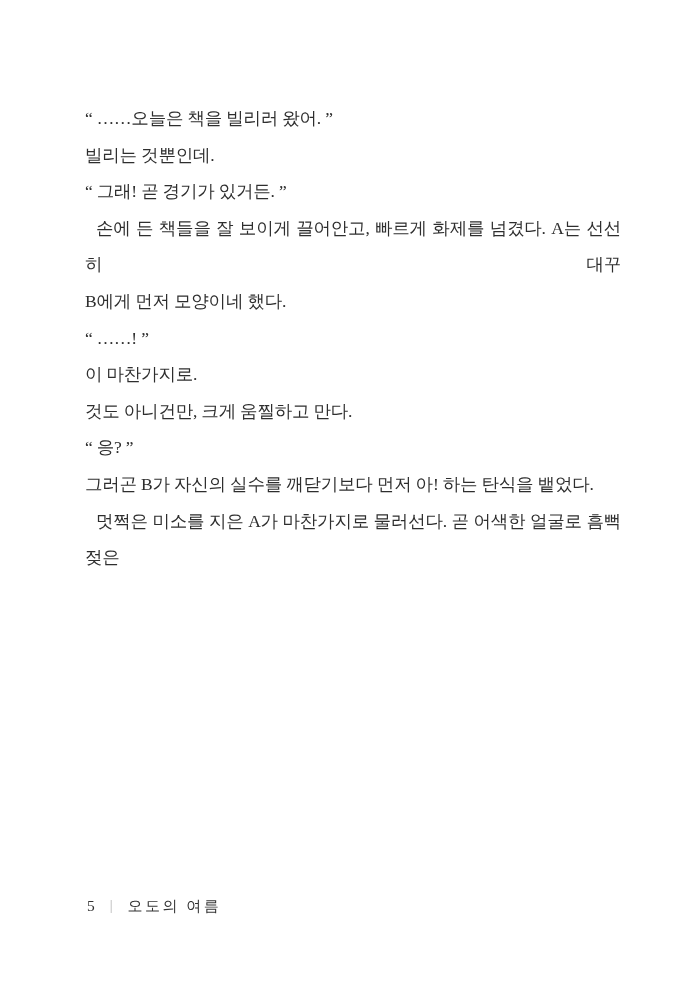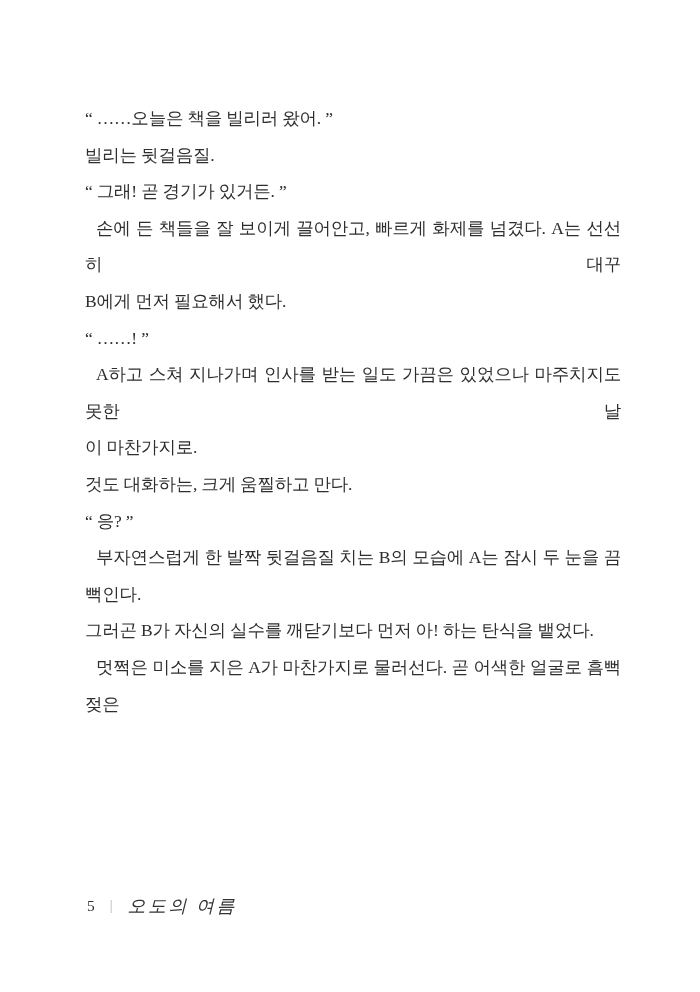--- a/index.html
+++ b/index.html
@@ -56,40 +56,37 @@
   }
   .footer .sep {
     color: #b0b0b0;
     margin: 0 15px;
     font-size: 14px;
     font-weight: 300;
     transform: scaleY(1.1);
   }
   .footer .book-title {
     letter-spacing: 2.5px;
-    font-size: 18px;
-    font-style: italic;
+    font-size: 15px;
   }
 </style>
 </head>
 <body>
 
 <div class="page">
   <div class="text-block">
       <div class="line">“ ……오늘은 책을 빌리러 왔어. ”</div>
-      <div class="line">빌리는 뒷걸음질.</div>
+      <div class="line">빌리는 것뿐인데.</div>
       <div class="line">“ 그래! 곧 경기가 있거든. ”</div>
       <div class="line indent justify">손에 든 책들을 잘 보이게 끌어안고, 빠르게 화제를 넘겼다. A는 선선히 대꾸</div>
-      <div class="line">B에게 먼저 필요해서 했다.</div>
+      <div class="line">B에게 먼저 모양이네 했다.</div>
       <div class="line">“ ……! ”</div>
-      <div class="line indent justify">A하고 스쳐 지나가며 인사를 받는 일도 가끔은 있었으나 마주치지도 못한 날</div>
       <div class="line">이 마찬가지로.</div>
-      <div class="line">것도 대화하는, 크게 움찔하고 만다.</div>
+      <div class="line">것도 아니건만, 크게 움찔하고 만다.</div>
       <div class="line">“ 응? ”</div>
-      <div class="line indent justify">부자연스럽게 한 발짝 뒷걸음질 치는 B의 모습에 A는 잠시 두 눈을 끔뻑인다.</div>
       <div class="line">그러곤 B가 자신의 실수를 깨닫기보다 먼저 아! 하는 탄식을 뱉었다.</div>
       <div class="line indent justify">멋쩍은 미소를 지은 A가 마찬가지로 물러선다. 곧 어색한 얼굴로 흠뻑 젖은</div>
     </div>
   <div class="footer">
     <span class="page-number">5</span>
     <span class="sep">|</span>
     <span class="book-title">오도의 여름</span>
   </div>
 </div>
 

